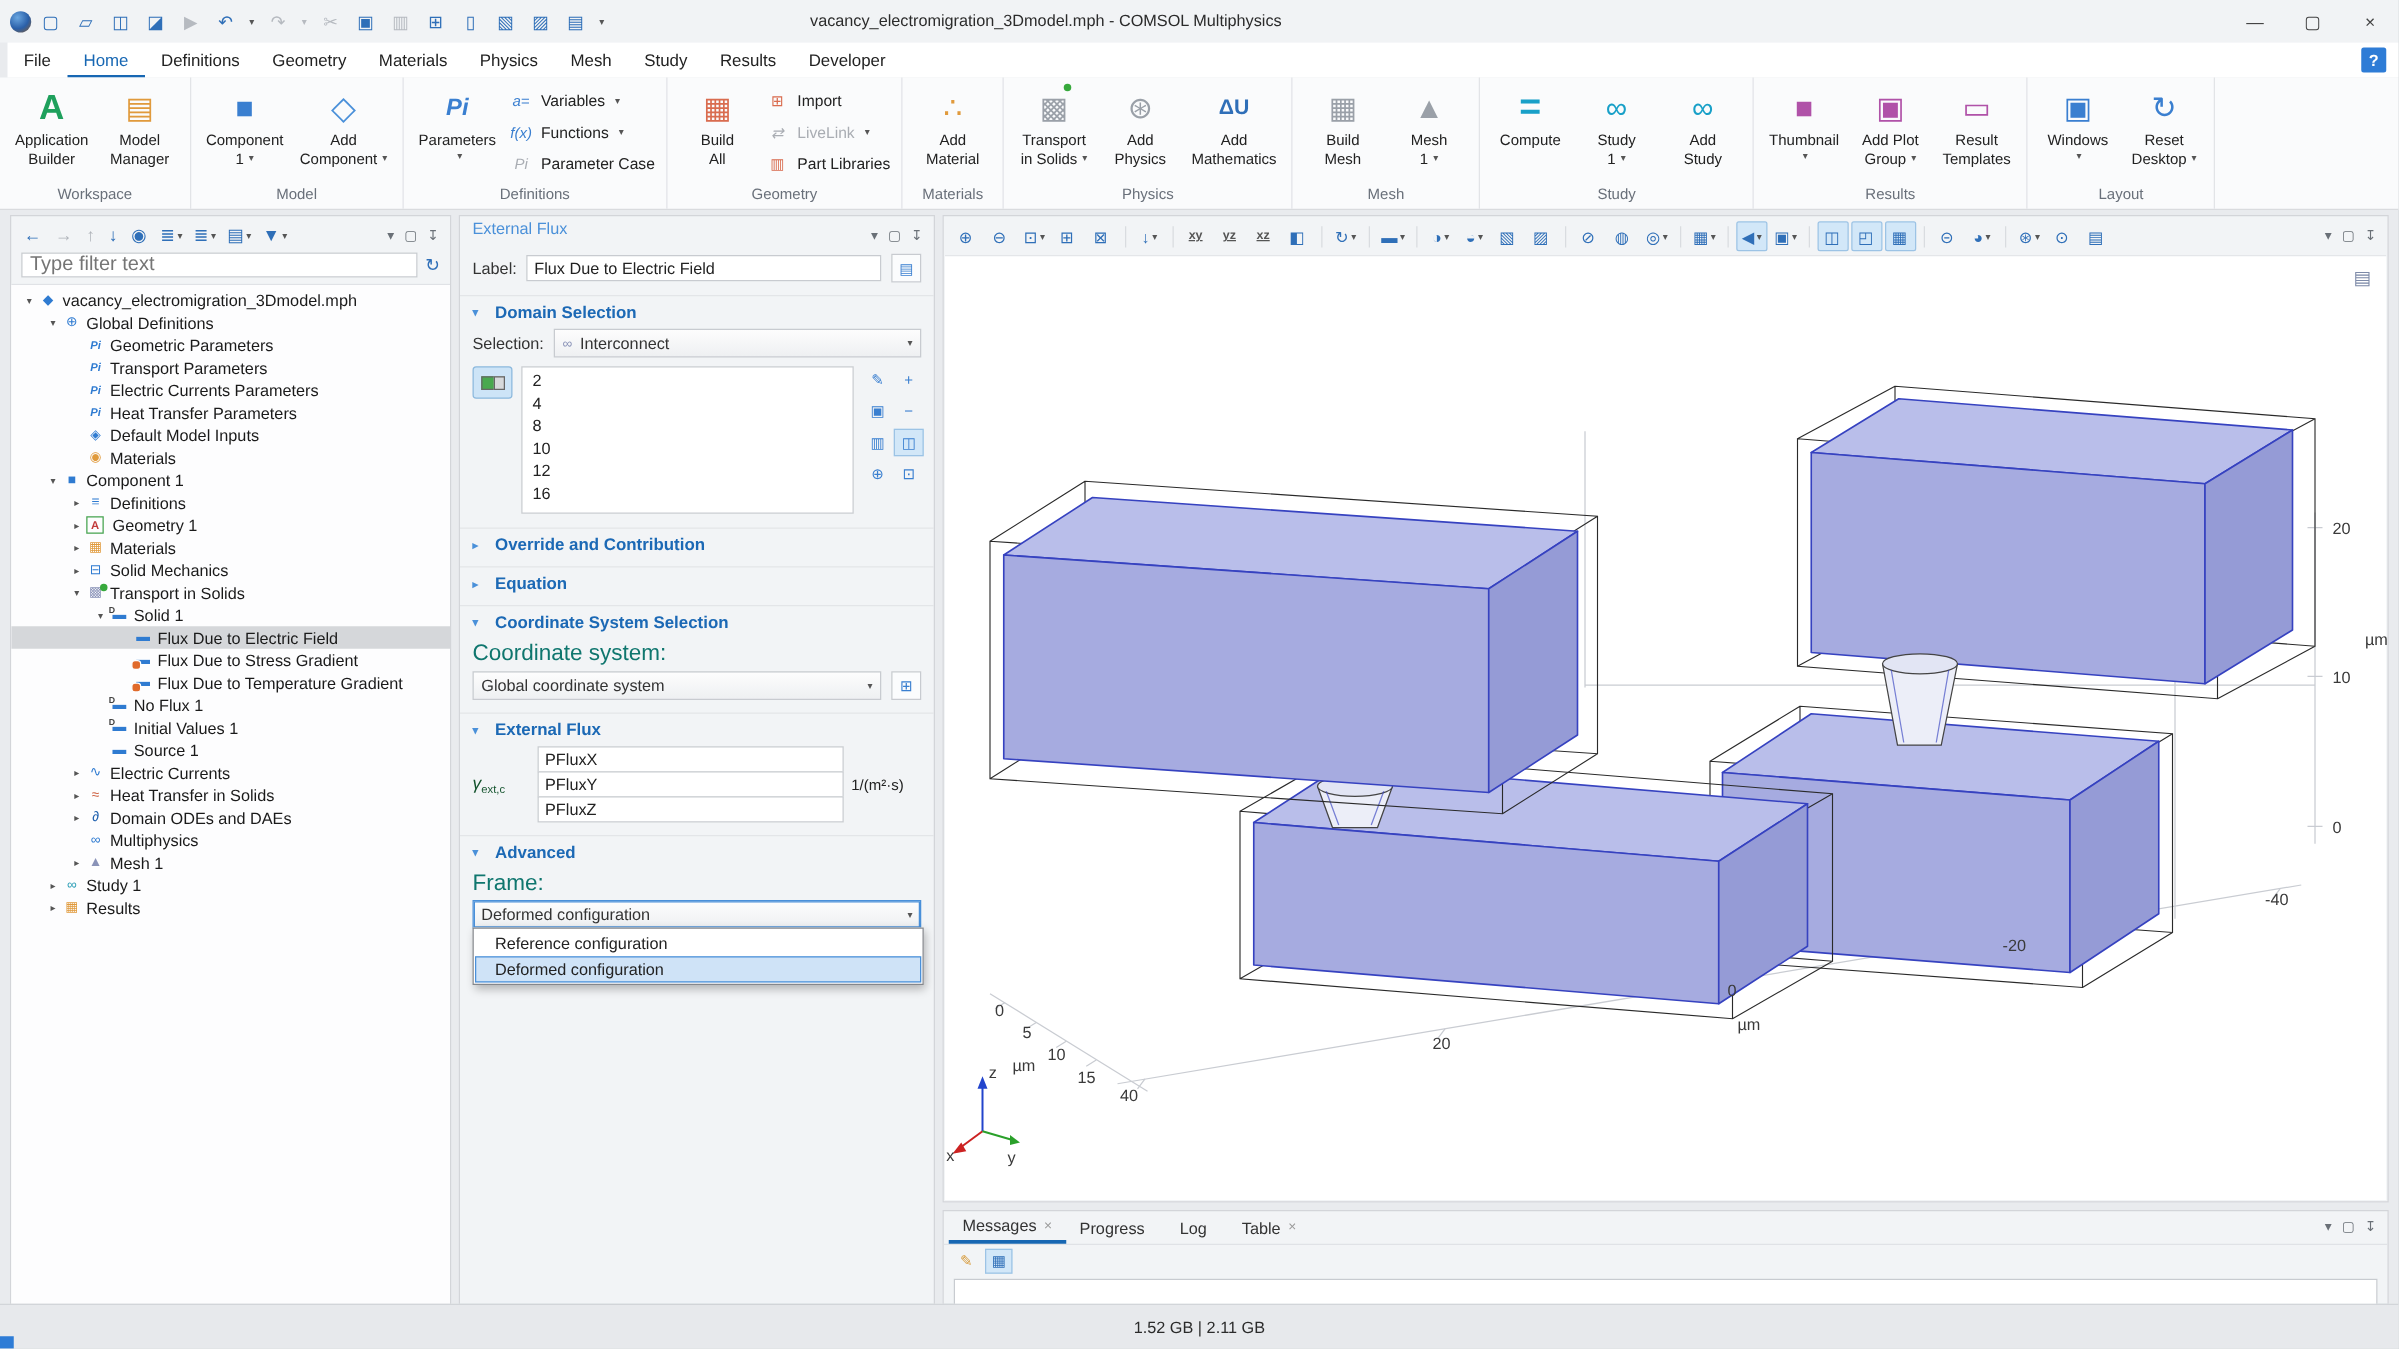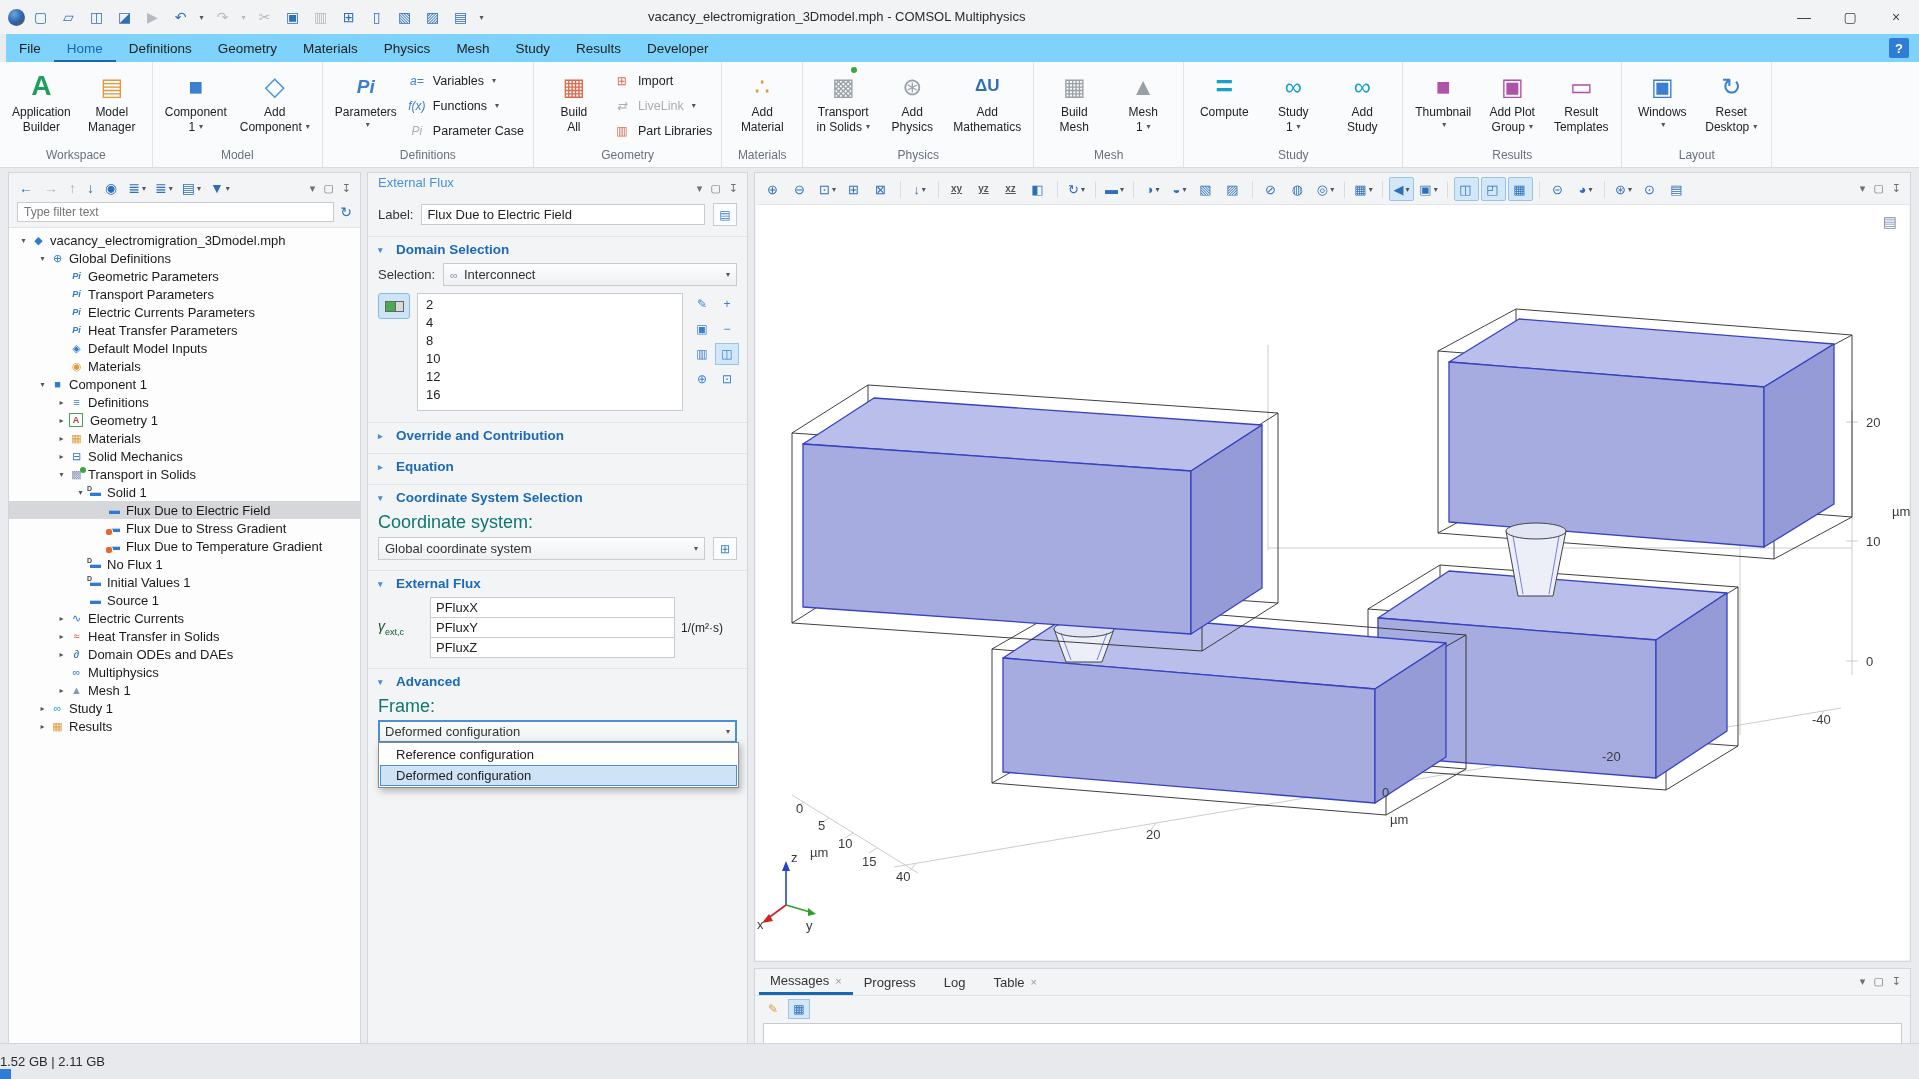--- a/index.html
+++ b/index.html
@@ -10,21 +10,21 @@
   .qat{display:flex;align-items:center;gap:3px;padding-left:8px}
   .qbtn{width:25px;height:24px;display:flex;align-items:center;justify-content:center;font-size:14px;color:#2f6fb8}
   .qbtn.mini{width:11px;font-size:8px;color:#555}
   .qbtn.dis{color:#b6bac0}
   .qbtn.logo{width:17px;height:17px;border-radius:50%;
      background:radial-gradient(circle at 35% 30%,#6aa6e0 0%,#2a5fa8 55%,#8a5a28 100%)}
   .wtitle{position:absolute;left:648px;top:9px;font-size:13px;color:#2b2b2b}
   .winbtns{position:absolute;right:0;top:0;display:flex}
   .winbtn{width:46px;height:33px;display:flex;align-items:center;justify-content:center;font-size:14px;color:#444}
   
-  .menubar{position:absolute;left:6px;top:34px;right:0;height:28px;background:#7dd3fc;display:flex;align-items:flex-end}
+  .menubar{position:absolute;left:6px;top:34px;right:0;height:28px;background:#ffffff;display:flex;align-items:flex-end}
   .menus{display:flex;align-items:flex-end;height:100%}
   .mitem{padding:5px 13px 6px;font-size:13.5px;color:#222}
   .mitem.active{color:#1767b3;border-bottom:2px solid #1767b3;padding-bottom:4px}
   .help{position:absolute;right:10px;top:4px;width:20px;height:20px;background:#2e7cd6;color:#fff;
         display:flex;align-items:center;justify-content:center;border-radius:2px;font-size:13px;font-weight:bold}
   
   .ribbon{position:absolute;left:0;top:62px;right:0;height:105px;background:#fafbfc;border-bottom:1px solid #d9dbde;display:flex}
   .rgroup{display:flex;flex-direction:column;border-right:1px solid #e2e4e7}
   .rbody{flex:1;display:flex;align-items:flex-start;padding:5px 9px 0;gap:7px}
   .rlabel{text-align:center;font-size:12px;color:#69707a;padding:1px 0 5px}
@@ -54,21 +54,21 @@
   .p-title{font-size:19px;color:#1c69b5;padding:7px 10px 0}
   .p-sub{font-size:13px;color:#4a90d9;padding:2px 10px 0}
   .pcorner{position:absolute;right:9px;top:9px;display:flex;gap:8px;color:#6a7077;font-size:11px}
   .pcorner span{cursor:default}
   
   .mb{left:8px;top:172px;width:353px;height:872px;display:flex;flex-direction:column}
   .mbtools{display:flex;gap:9px;padding:7px 10px 3px;align-items:center}
   .mtbtn{font-size:14px;color:#2f6fb8;display:flex;align-items:center}
   .mtbtn.dis{color:#b0b4ba}
   .filterrow{display:flex;align-items:center;gap:6px;padding:3px 8px 0}
-  .filter{flex:1;height:18px;border:1px solid #c8cbd0;background:#fff;font-size:12px;padding:0 6px;color:#1d4ed8;font-family:"Liberation Sans",sans-serif}
+  .filter{flex:1;height:18px;border:1px solid #c8cbd0;background:#fff;font-size:16px;padding:0 6px;color:#1d4ed8;font-family:"Liberation Sans",sans-serif}
   .refbtn{color:#2f6fb8;font-size:14px}
   .tree{flex:1;background:#fdfdfe;border-top:1px solid #e0e2e6;margin-top:5px;overflow:hidden;padding-top:3px}
   .trow{display:flex;align-items:center;height:18px;font-size:13px;white-space:nowrap}
   .trow.selected{background:#d5d7da}
   .texp{width:13px;font-size:8px;color:#555;text-align:center;flex:none}
   .tic{width:15px;flex:none;text-align:center;font-size:11px;position:relative;margin:0 4px 0 1px;line-height:13px}
   .tlabel{color:#1a1a1a}
   .c-blue{color:#2f7bd1}.c-orange{color:#e09a3c}.c-gray{color:#8a93b8}.c-red{color:#cc5b3b}
   .c-teal{color:#2a9db5}.c-dkblue{color:#1d5fae}
   .tiPi{font-size:9px;font-style:italic;font-weight:bold}
@@ -127,21 +127,21 @@
   .mtab{display:flex;align-items:center;gap:6px;padding:0 11px;font-size:13px;color:#333}
   .mtab.active{border-bottom:3px solid #1767b3}
   .tclose{color:#999;font-size:11px}
   .msgtools{display:flex;gap:5px;padding:3px 8px;align-items:center}
   .msgbtn{width:20px;height:18px;display:flex;align-items:center;justify-content:center;font-size:12px}
   .msgbtn.brush{color:#d79b3c}
   .msgbtn.hl{color:#2f6fb8;background:#d2e7f8;border:1px solid #9cc3e5}
   .msginput{margin:1px 8px;height:20px;background:#fff;border:1px solid #c8cbd0}
   
   .statusbar{position:absolute;left:0;bottom:0;right:0;height:35px;background:#e7e9ec;border-top:1px solid #d2d5d9;
-             display:flex;align-items:center;font-size:13px;color:#2b2b2b}
+             display:flex;align-items:center;justify-content:center;font-size:13px;color:#2b2b2b}
   .grip{position:absolute;left:0;bottom:0;width:11px;height:10px;background:#2e7cd6}
 </style>
 </head>
 <body>
 
 <div class="app">
 
   <div class="titlebar">
     <div class="qat">
 

